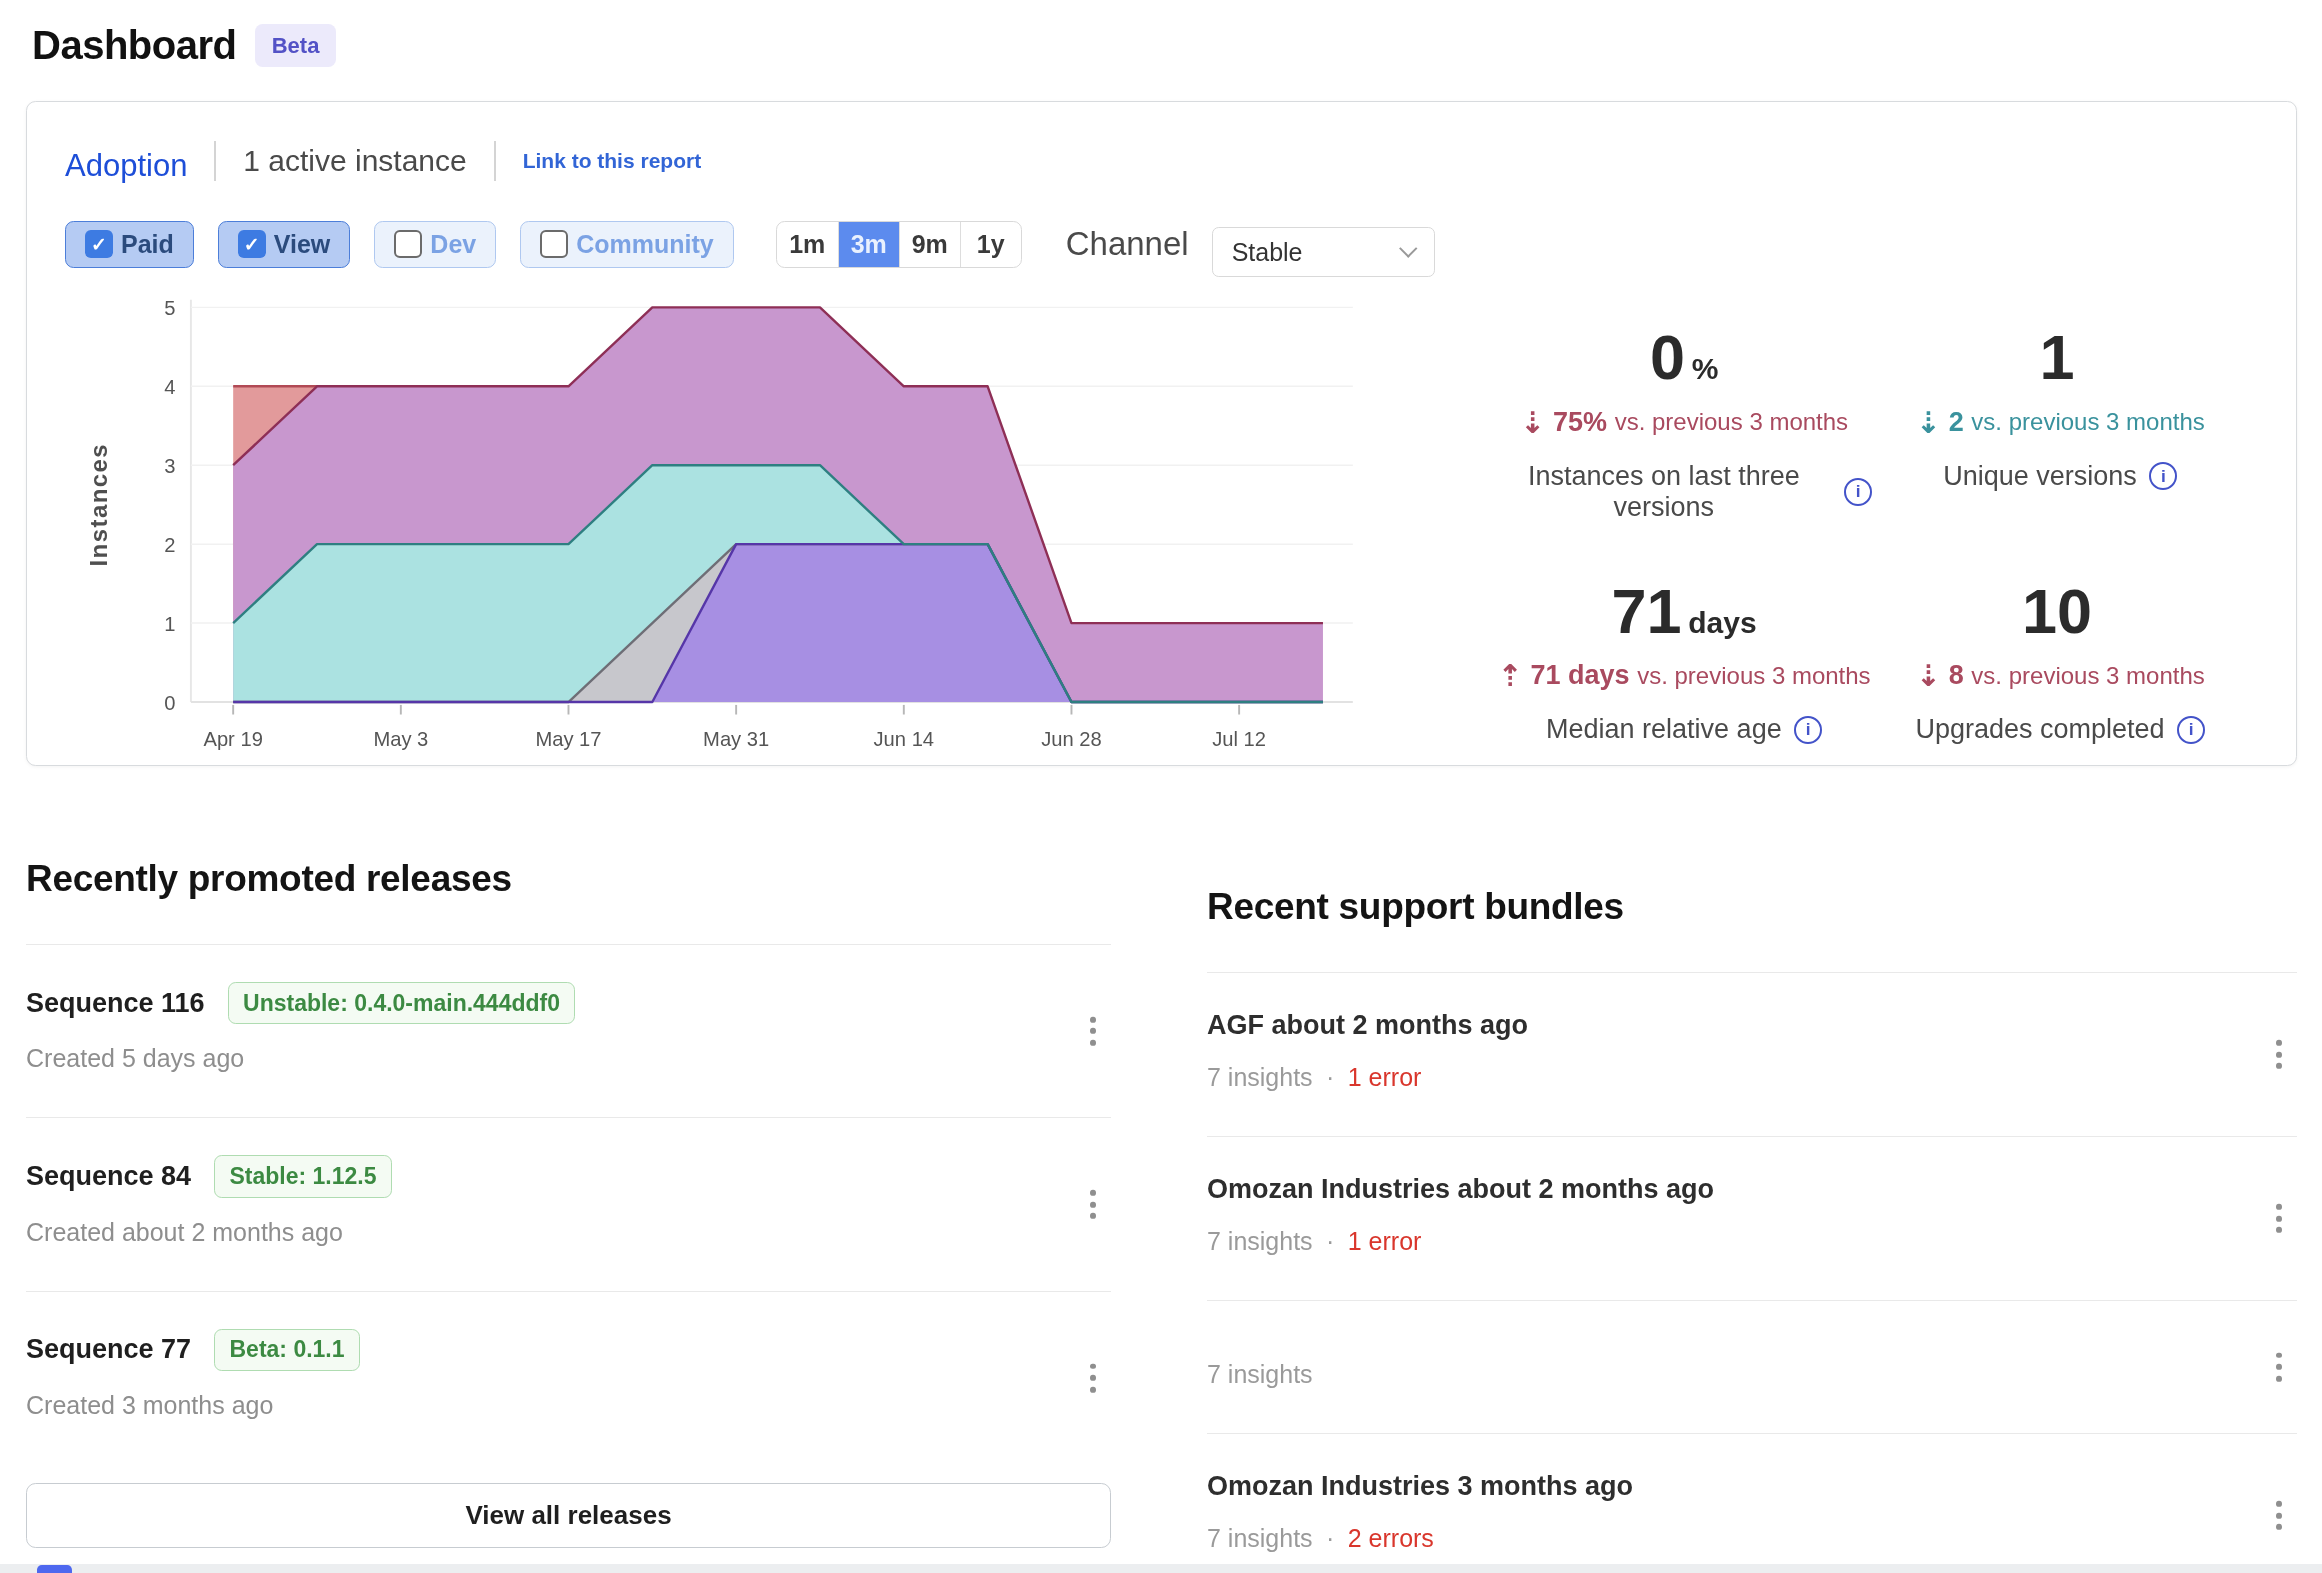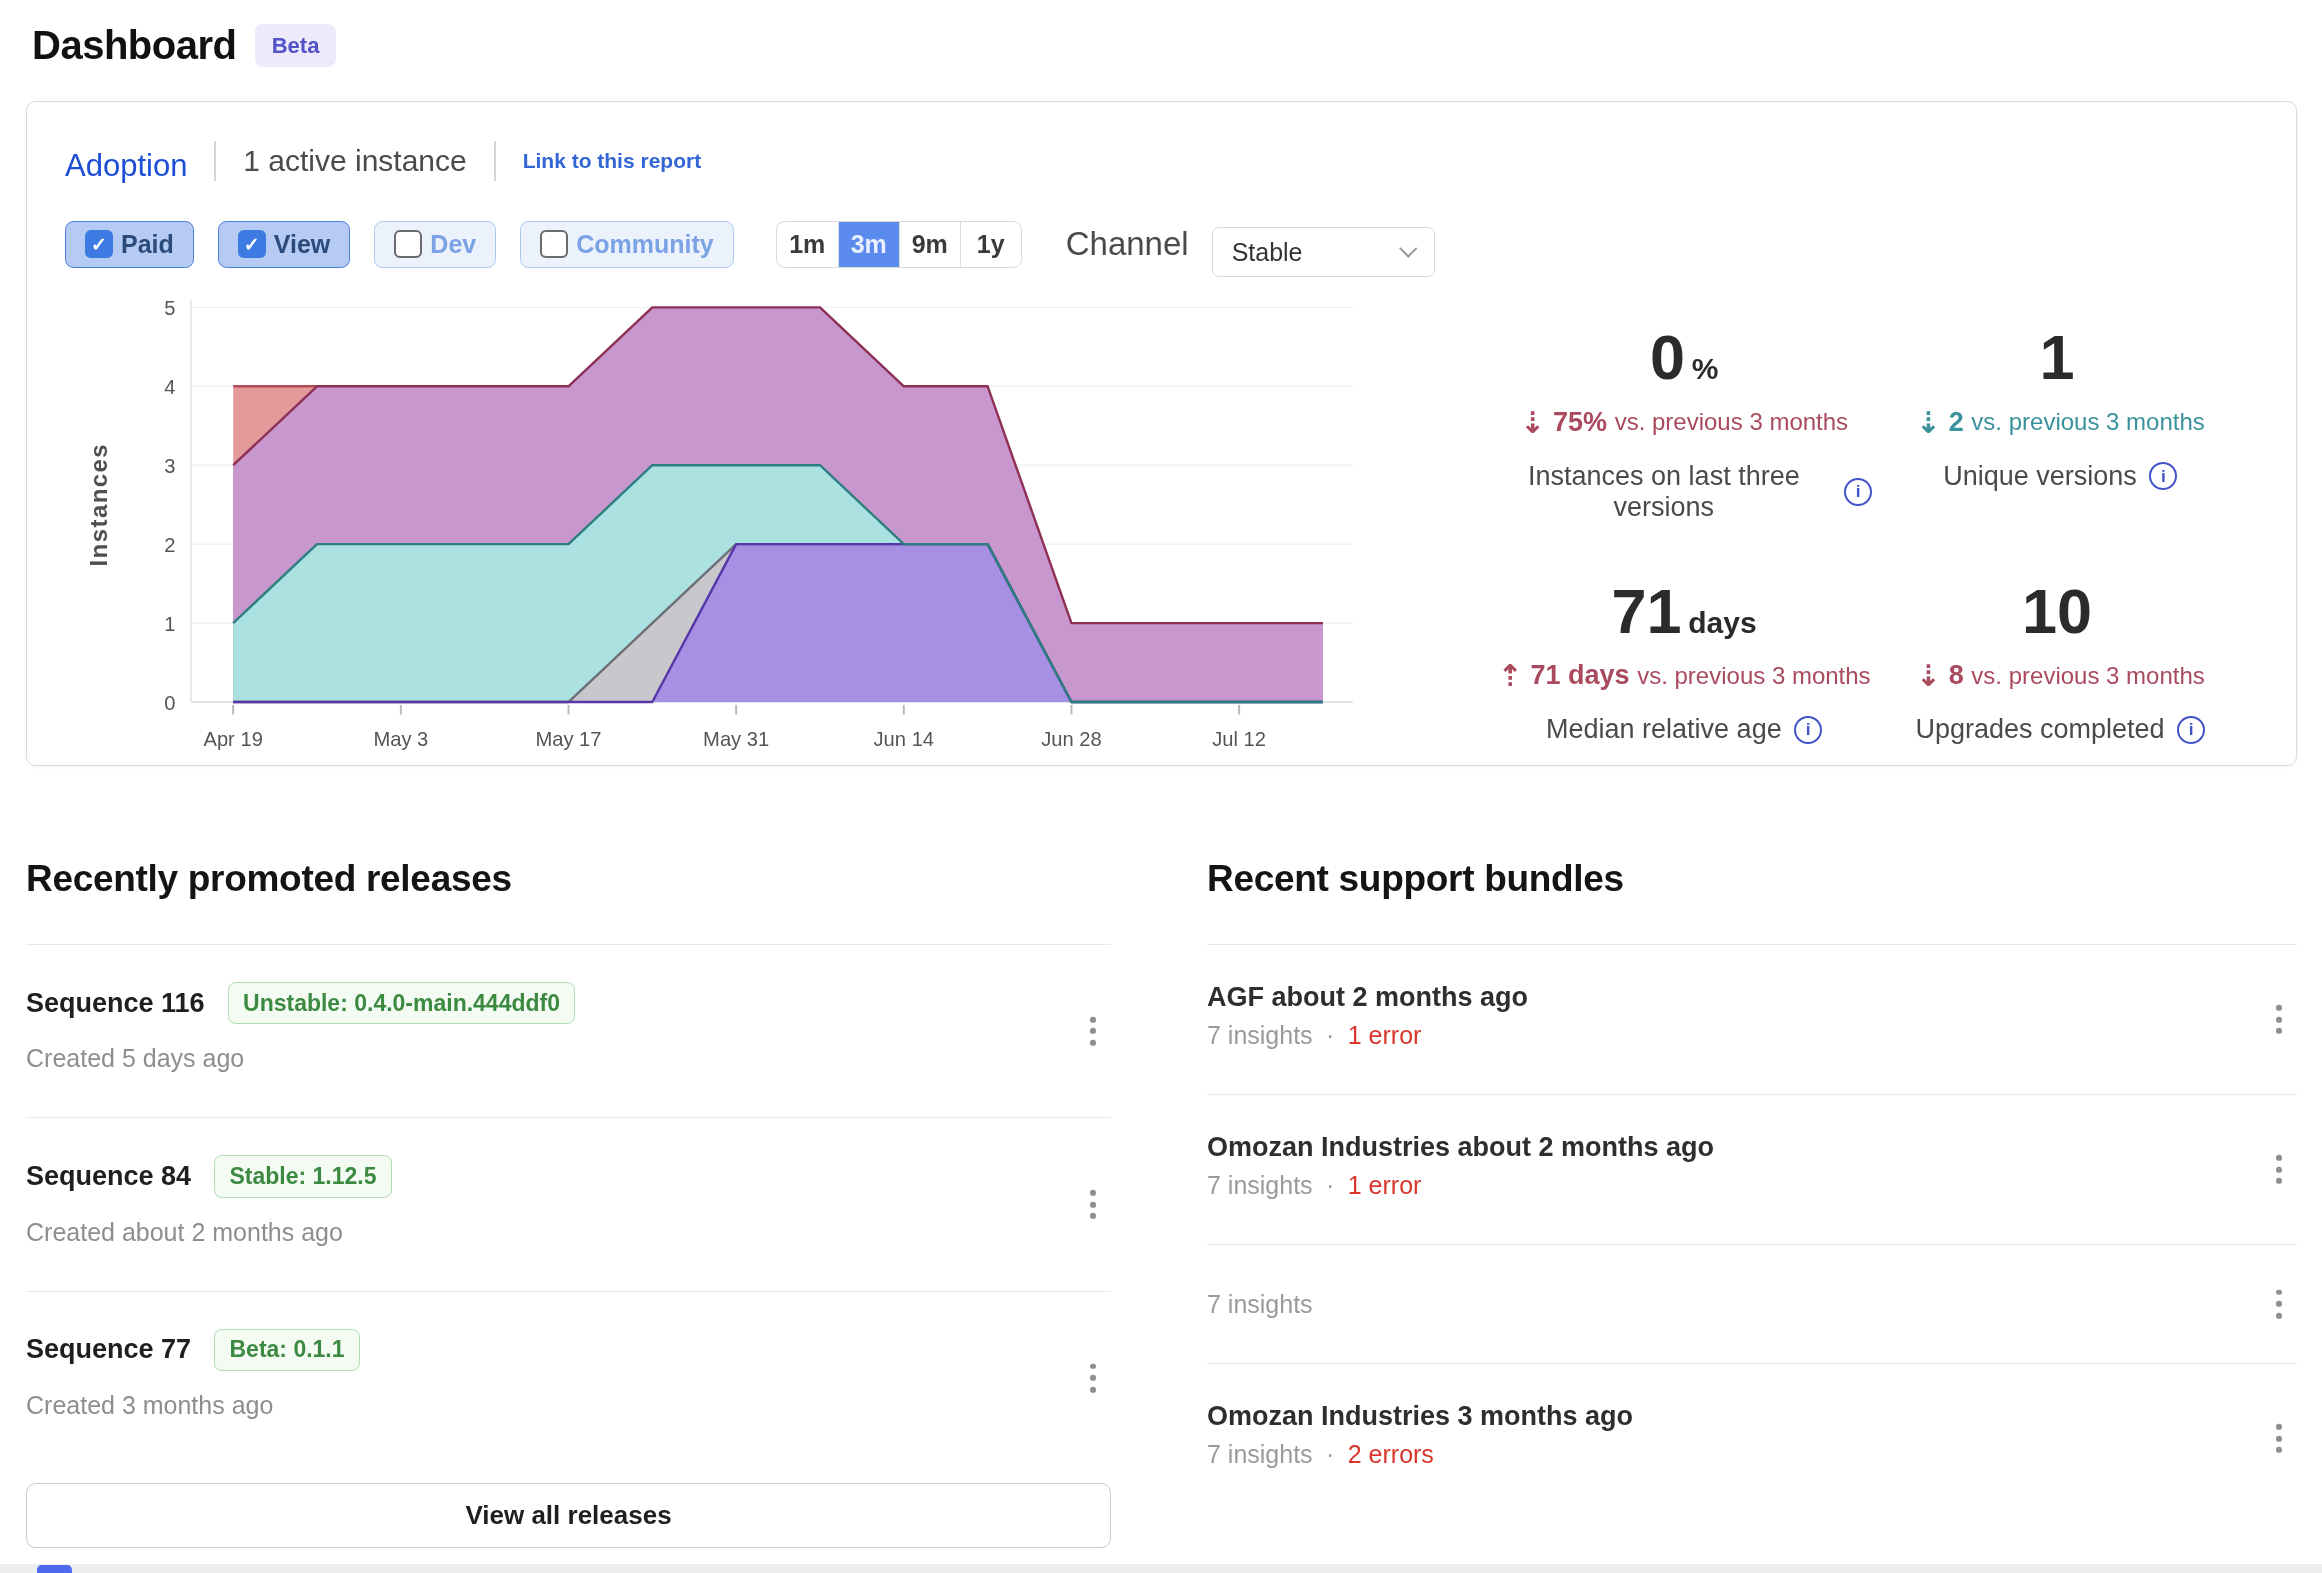--- a/index.html
+++ b/index.html
@@ -69,32 +69,32 @@
   .info { width:28px; height:28px; border:2.4px solid #4353C9; color:#4353C9; border-radius:50%;
           display:inline-flex; align-items:center; justify-content:center; font-size:17.3px;
           font-weight:700; flex:none; cursor:pointer; }
 
   
   .main { display:flex; gap:96px; margin:92px 26px 0; }
   .col-l { width:1085px; }
   .col-r { flex:1; }
   h2.section { font-size:37px; font-weight:800; color:#141414; letter-spacing:-0.3px; }
   .col-l h2.section { margin-bottom:44px; }
-  .r-head { display:flex; justify-content:space-between; margin-bottom:44px; }
+  .r-head { display:flex; justify-content:space-between; margin-bottom:44px;margin-top:28px; }
   .upload { background:#6A6BE9; color:#fff; border:none; font-size:24px; font-weight:600;
             height:56px; padding:0 26px; border-radius:7.7px; cursor:pointer;
             font-family:"Liberation Sans", sans-serif; }
   .item { position:relative; border-top:1.4px solid #E9E9E9; padding:37px 58px 44px 0; }
   .trow { display:flex; align-items:center; gap:23px; }
   .rtitle { font-size:27px; font-weight:700; color:#1F1F1F; }
   .btitle { font-size:27px; font-weight:600; color:#2E2E2E; }
   .badge { font-size:23px; font-weight:600; color:#3C8A42; background:#F4FBF3;
            border:1.4px solid #AFDCB1; border-radius:7.7px; padding:6.7px 14.4px; }
   .created { margin-top:20px; font-size:25px; color:#8E8E8E; }
-  .meta { margin-top:8px; font-size:25px; color:#9A9A9A; display:flex; align-items:center; gap:13.4px; }
+  .meta { margin-top:22px; font-size:25px; color:#9A9A9A; display:flex; align-items:center; gap:13.4px; }
   .meta .err { color:#D9362C; }
   .meta .dot:empty, .meta .err:empty { display:none; }
   .kebab { position:absolute; right:7.7px; top:50%; transform:translateY(-50%);
            display:flex; flex-direction:column; gap:5.8px; padding:7.7px; cursor:pointer; }
   .kebab i { width:5.8px; height:5.8px; border-radius:50%; background:#8F8F8F; }
   .viewall { margin-top:19px; width:100%; height:65px; background:#fff; border:1.4px solid #C7CCD1;
              border-radius:9.6px; font-size:26px; font-weight:600; color:#1F1F1F; cursor:pointer;
              font-family:"Liberation Sans", sans-serif; }
 
   .bottom-strip { position:absolute; left:0; right:0; bottom:0; height:9.6px; background:#ECEEF0; }

